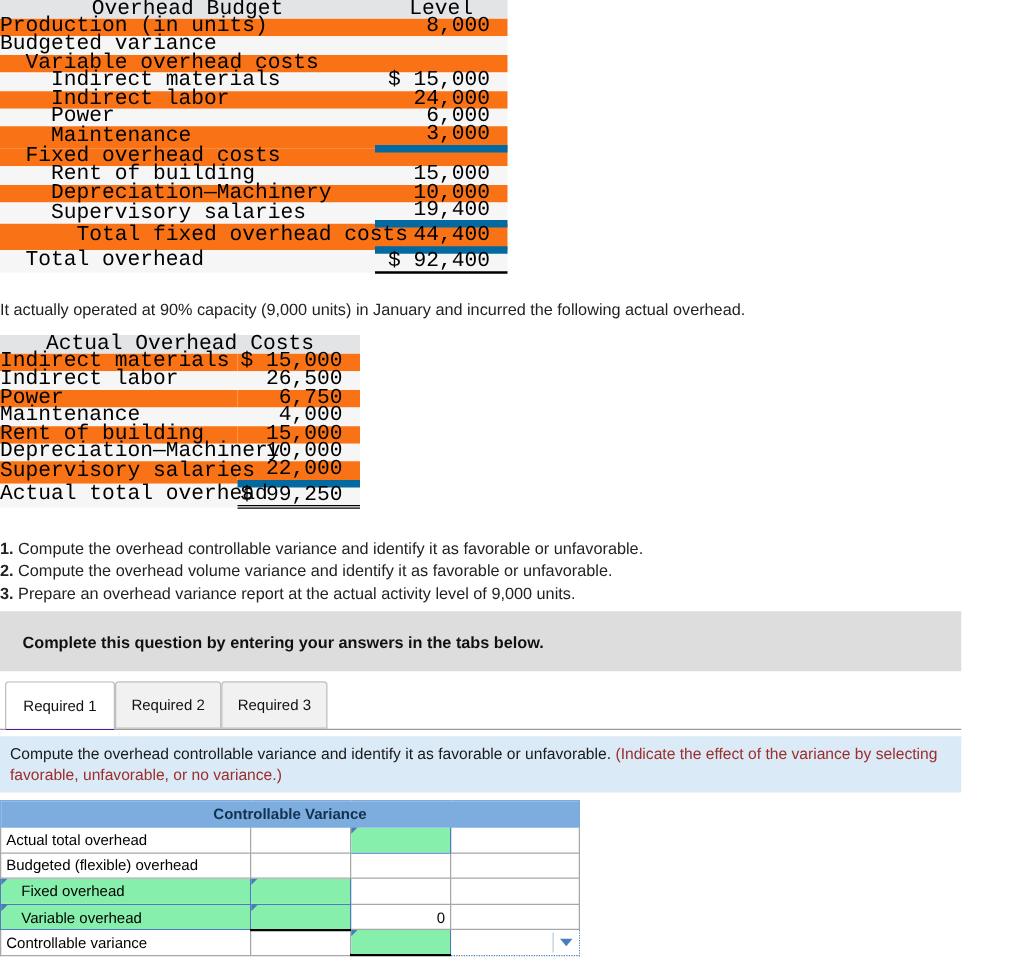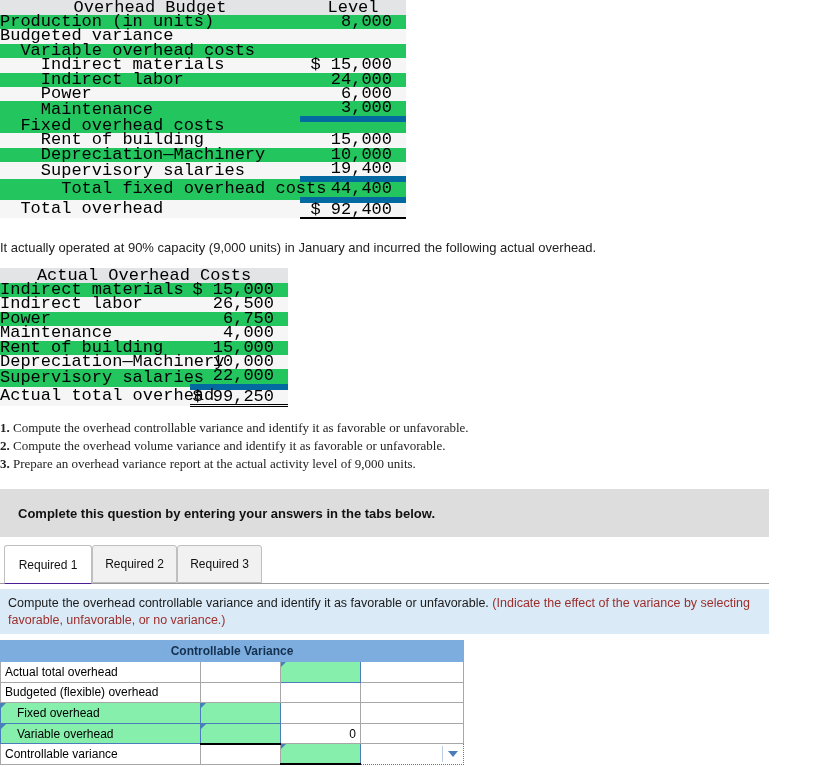--- a/index.html
+++ b/index.html
@@ -23,21 +23,21 @@
   .mono-table td { padding: 0 0 0 0; height: 14.4px; line-height: 14.4px; white-space: pre; }
   .mono-table .c-label { text-align: left; }
   .mono-table .c-num   { text-align: right; padding-right: 14px; }
   .mono-table .c-cur   { text-align: right; padding-right: 14px; }
   .hdr td {
     background: #e3e4e6;
     text-align: center;
     font-weight: normal;
     height: 15px; line-height: 15px;
   }
-  .stripe-a { background: #22c55e; }
+  .stripe-a { background: #f97316; }
   .stripe-b { background: #f6f6f6; }
   .u-bot    { border-bottom: 6px solid #0369a1; }
   .u-dbl    { border-bottom: 3px double #000; }
   .u-thick  { border-bottom: 2.5px solid #000; }
 
   #budget-table { position: absolute; left: 0; top: 0; width: 406px; }
   #budget-table col.l { width: 300px; }
   #budget-table col.v { width: 106px; }
 
   #actual-table { position: absolute; left: 0; top: 268px; width: 288px; }
@@ -46,21 +46,21 @@
 
   
   .prose {
     position: absolute;
     font-family: "Liberation Sans", sans-serif;
     font-size: 13px;
     color: #222;
     line-height: 18px;
   }
   #intro-line { left: 0; top: 239px; width: 800px; }
-  #req-list   { left: 0; top: 419px; width: 640px; font-family: Liberation Serif, serif; }
+  #req-list   { left: 0; top: 430px; width: 640px; }
   #req-list .req-line { white-space: nowrap; }
   #req-list .req-num { font-weight: bold; }
 
   
   #instruction-banner {
     position: absolute; left: 0; top: 489px;
     width: 769px; height: 48px;
     background: #dddddd;
     display: flex; align-items: center; text-align: right;
   }

